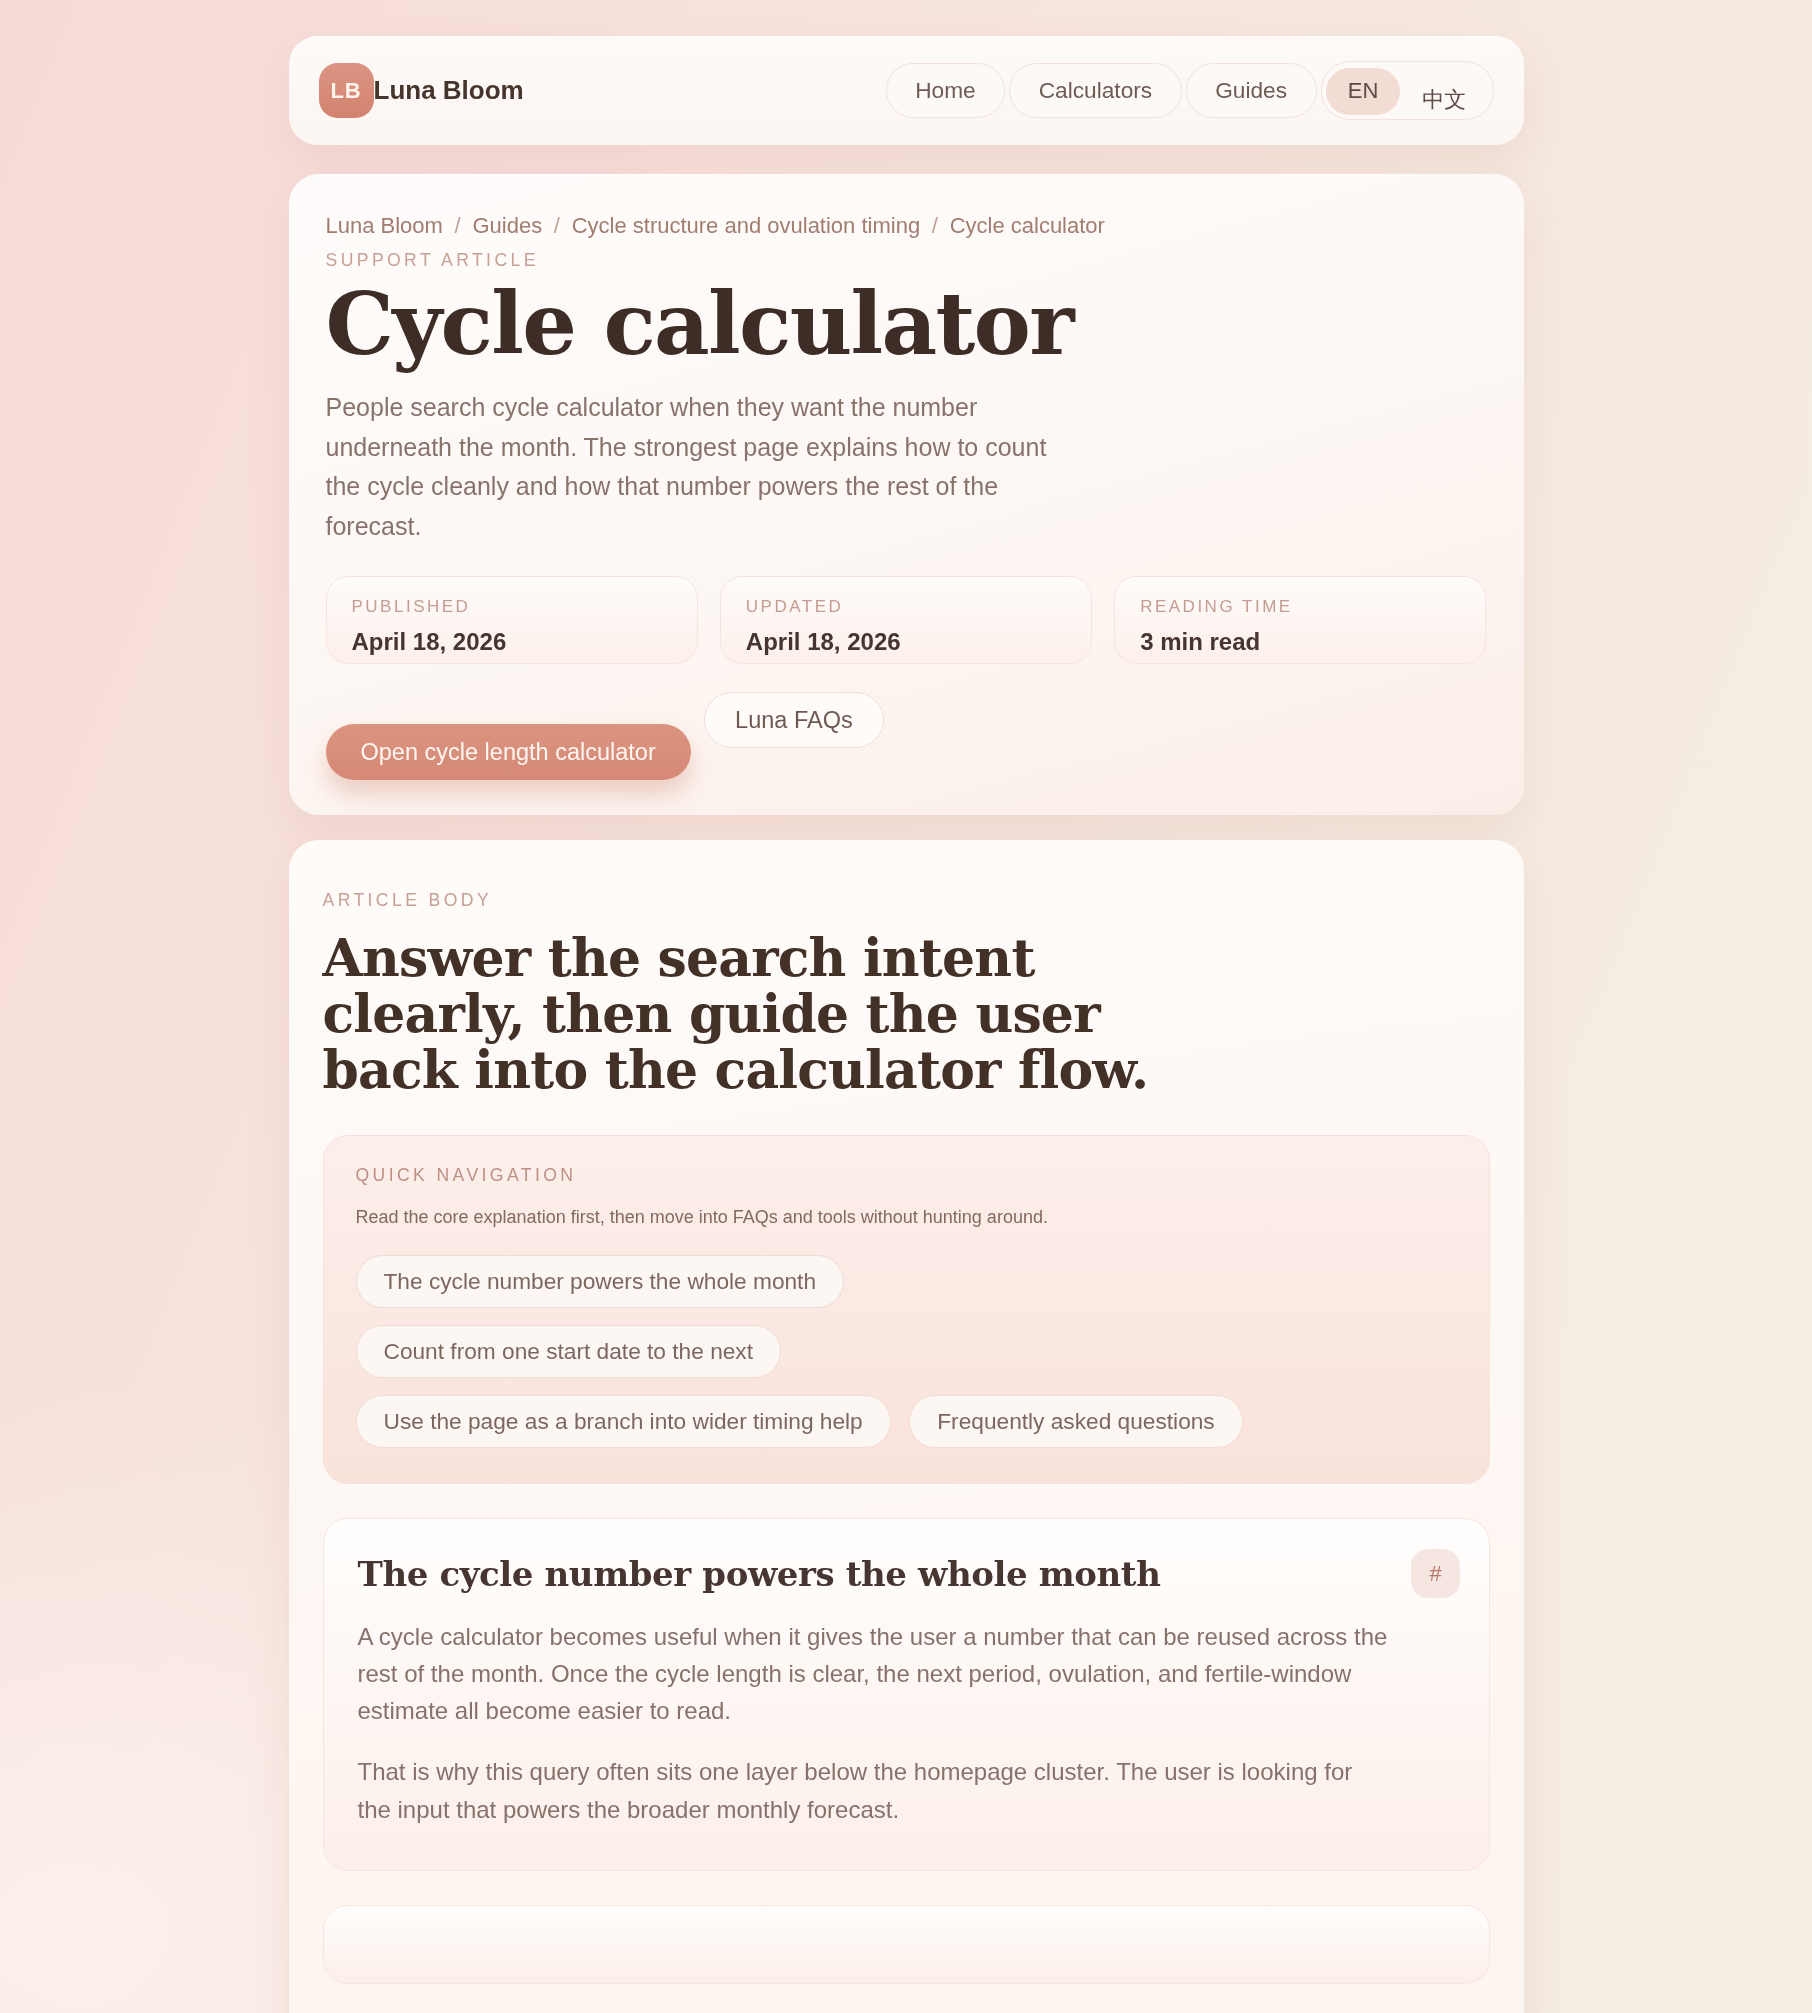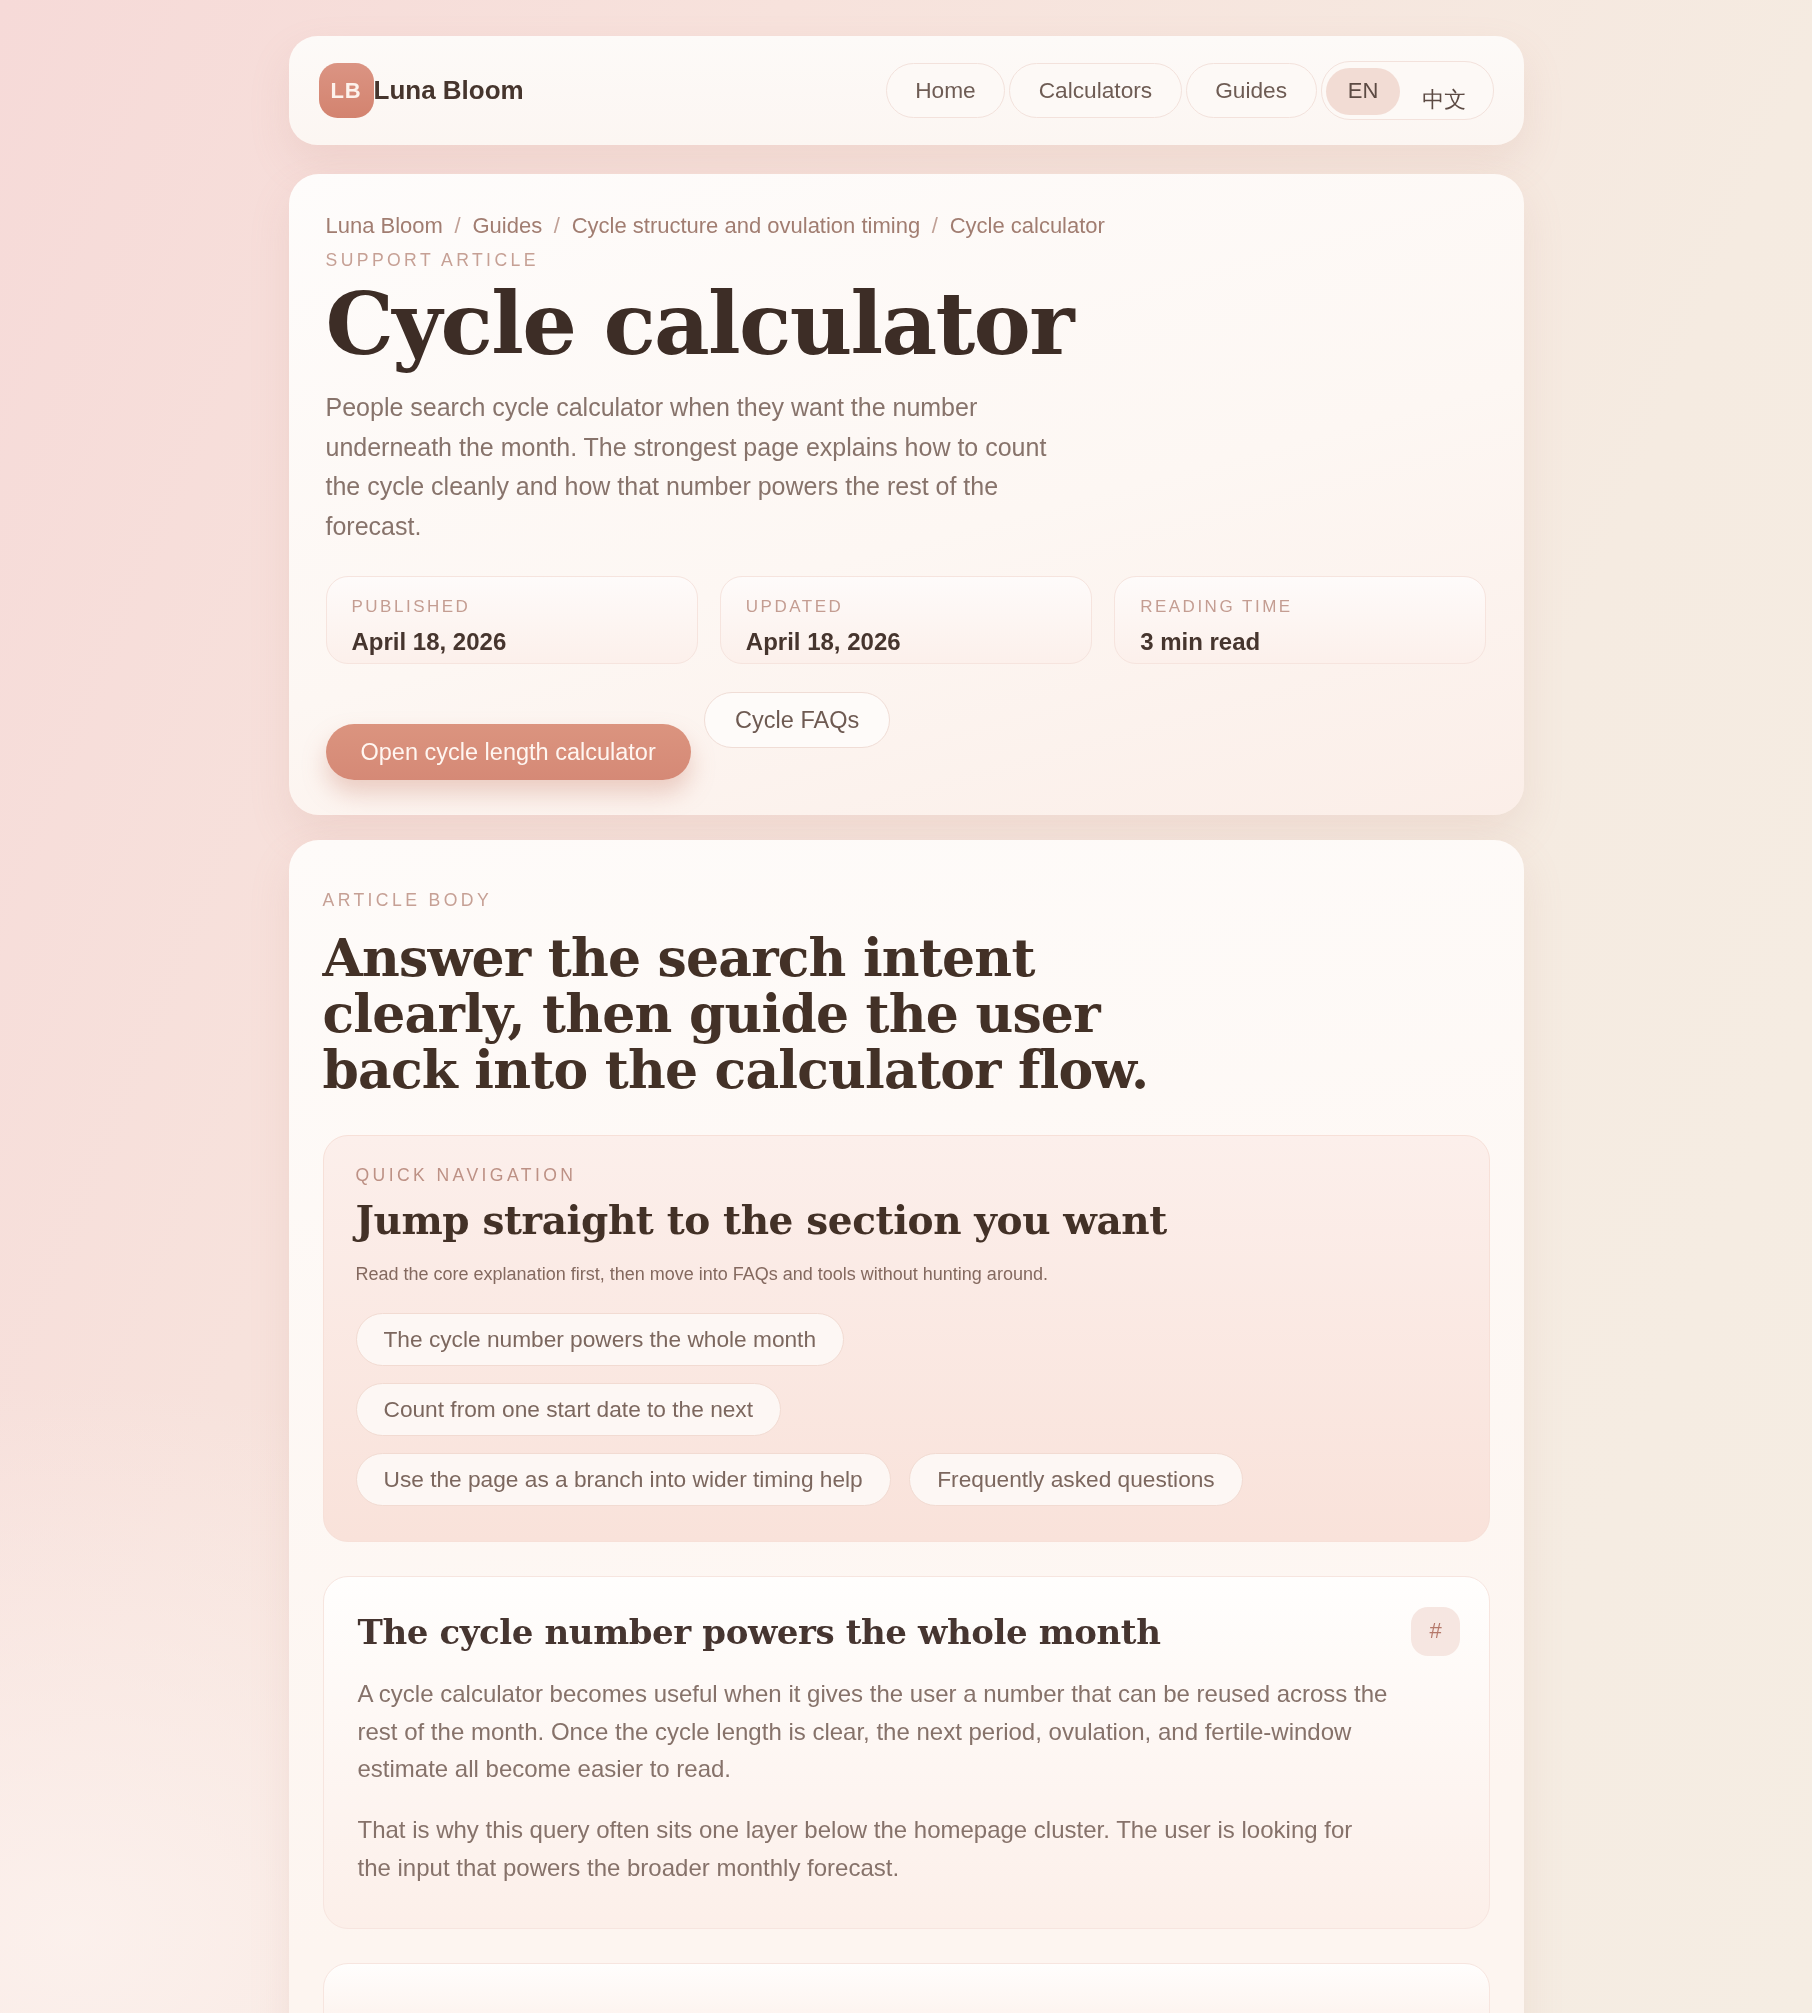--- a/index.html
+++ b/index.html
@@ -193,35 +193,34 @@
         <div class="meta-value">April 18, 2026</div>
       </div>
       <div class="meta-card">
         <div class="meta-label">READING TIME</div>
         <div class="meta-value">3 min read</div>
       </div>
     </div>
 
     <div class="cta-row">
       <div class="btn btn-primary">Open cycle length calculator</div>
-      <div class="btn btn-secondary">Cycle FAQs</div>
+      <div class="btn btn-secondary">Luna FAQs</div>
     </div>
   </div>
 
   <div class="article card-shadow">
     <div class="kicker">ARTICLE BODY</div>
     <h2 class="article-heading">
       <span>Answer the search intent</span>
       <span>clearly, then guide the user</span>
       <span>back into the calculator flow.</span>
     </h2>
 
     <div class="quicknav">
       <div class="qn-kicker">QUICK NAVIGATION</div>
-      <h3 class="qn-title">Jump straight to the section you want</h3>
       <div class="qn-desc">Read the core explanation first, then move into FAQs and tools without hunting around.</div>
       <div class="qn-pills">
         <div class="qn-pill">The cycle number powers the whole month</div>
         <div class="qn-pill">Count from one start date to the next</div>
         <div class="qn-pill">Use the page as a branch into wider timing help</div>
         <div class="qn-pill">Frequently asked questions</div>
       </div>
     </div>
 
     <div class="section-card">

